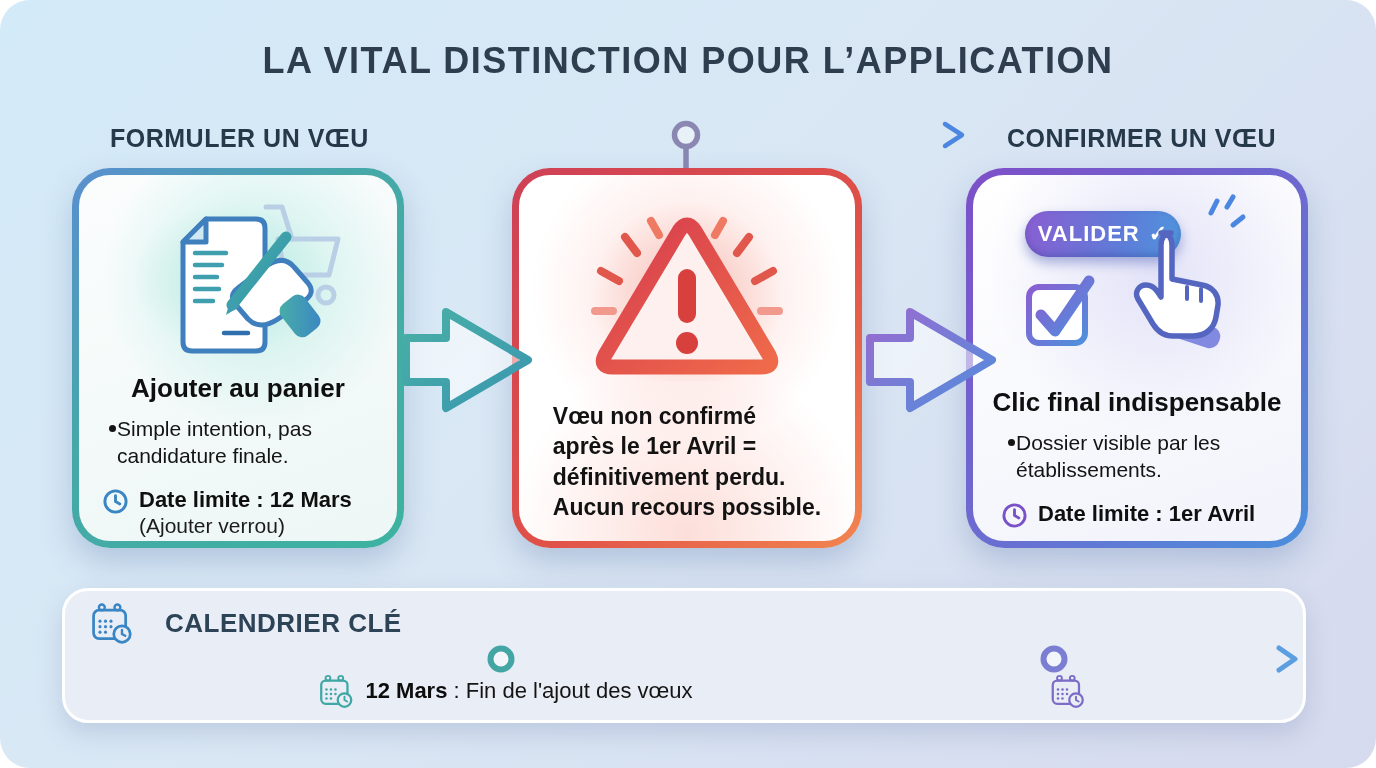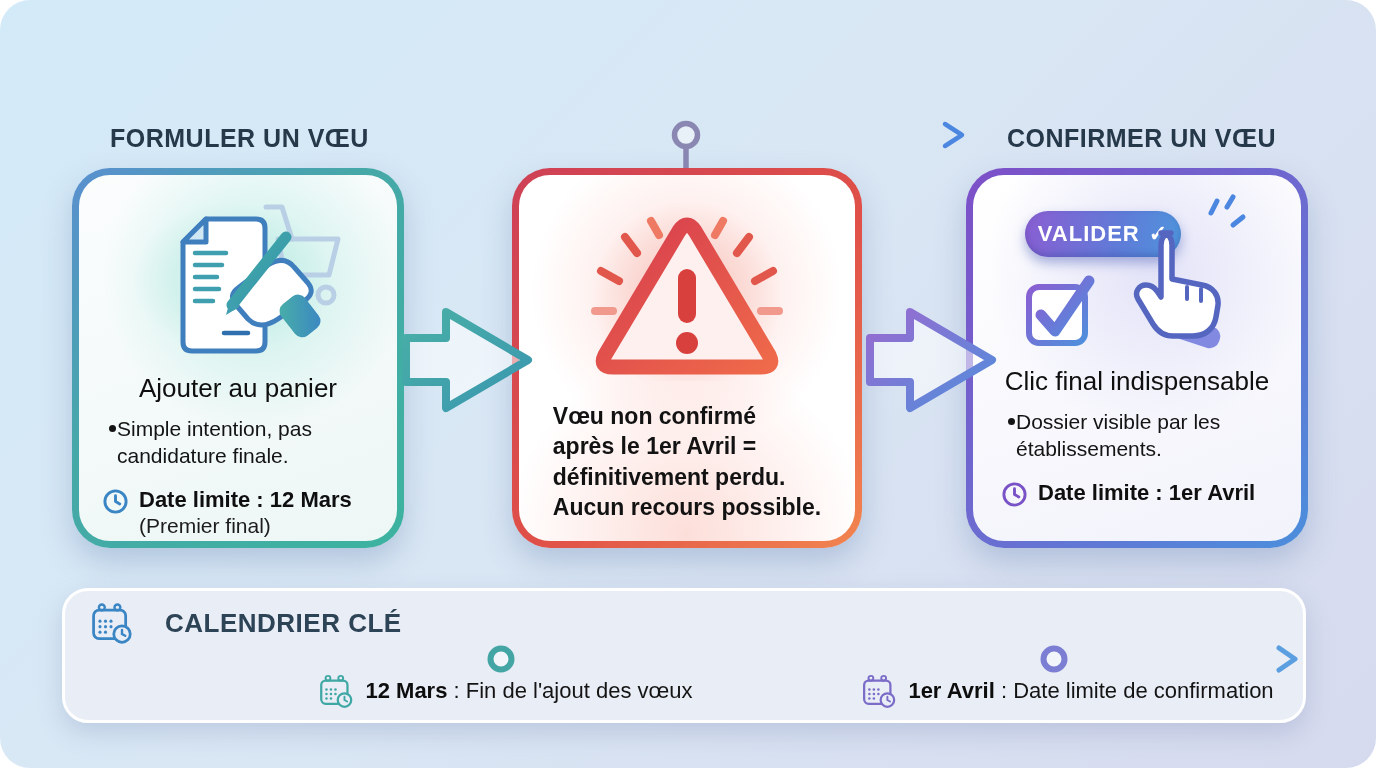--- a/index.html
+++ b/index.html
@@ -23,21 +23,21 @@
         box-shadow:0 14px 30px rgba(90,120,170,.30);box-sizing:border-box;}
   .card-inner{width:100%;height:100%;border-radius:31px;box-sizing:border-box;
         display:flex;flex-direction:column;align-items:center;}
   .card-formuler{left:72px;width:332px;background:linear-gradient(135deg,#5a8fd0 0%,#46a8a8 40%,#3db3a0 100%);}
   .card-formuler .card-inner{background:radial-gradient(circle at 55% 28%,rgba(120,220,205,.38) 0%,rgba(120,220,205,0) 48%),linear-gradient(160deg,#fbfdfd 0%,#edf7f5 100%);}
   .card-warning{left:512px;width:350px;background:linear-gradient(135deg,#ce4156 0%,#e05048 55%,#f2854f 100%);}
   .card-warning .card-inner{background:radial-gradient(circle at 50% 32%,rgba(250,180,170,.45) 0%,rgba(250,180,170,0) 52%),radial-gradient(circle at 50% 98%,rgba(250,190,180,.5) 0%,rgba(250,190,180,0) 45%),#ffffff;}
   .card-confirmer{left:966px;width:342px;background:linear-gradient(135deg,#7d4fc8 0%,#6d6ad0 50%,#4b8fdc 100%);}
   .card-confirmer .card-inner{background:radial-gradient(circle at 55% 25%,rgba(170,170,235,.30) 0%,rgba(170,170,235,0) 50%),linear-gradient(160deg,#ffffff 0%,#f2f3fb 100%);}
 
-  .card-heading{font-size:26px;font-weight:400;color:#0f0f0f;text-align:center;}
+  .card-heading{font-size:26px;font-weight:700;color:#0f0f0f;text-align:center;}
   .bullet-row{display:flex;gap:1px;margin-top:12px;width:258px;font-size:21px;color:#141414;line-height:1.28;}
   .bullet-dot{flex:0 0 auto;width:7px;height:7px;border-radius:50%;background:#141414;margin-top:9px;}
   .deadline-row{display:flex;gap:10px;margin-top:16px;width:272px;}
   .deadline-icon{flex:0 0 auto;margin-top:2px;}
   .deadline-bold{font-size:22px;font-weight:700;color:#0f0f0f;line-height:1.25;}
   .deadline-note{font-size:21px;color:#1c1c1c;line-height:1.25;}
   .warning-text{margin-top:20px;text-align:left;font-size:23px;font-weight:700;color:#121212;line-height:1.32;}
   .warning-text span{display:block;}
 
   
@@ -75,20 +75,21 @@
   .milestone.m1{left:440px;transform:translateX(-50%);}
   .milestone.m2{left:1002px;transform:translateX(-50%);}
   .milestone-text{font-size:22px;color:#141414;}
   .milestone-text b{font-weight:700;color:#0d0d0d;text-align:right;}
 </style>
 </head>
 <body>
 
 <div class="canvas">
 
+  <div class="title">LA VITAL DISTINCTION POUR L’APPLICATION</div>
 
   <div class="flow-label right">CONFIRMER UN VŒU</div>
   <div class="flow-label left">FORMULER UN VŒU</div>
 
   <svg class="topline-svg" width="580" height="60" viewBox="0 0 580 60">
     <defs>
       <linearGradient id="tl" x1="0" y1="0" x2="1" y2="0">
         <stop offset="0" stop-color="#47a9a1"></stop>
           <stop offset="0.45" stop-color="#8087b4"></stop>
         <stop offset="0.8" stop-color="#5b78d0"></stop>
@@ -153,21 +154,21 @@
         <span class="bullet-dot"></span>
         <span>Simple intention, pas candidature finale.</span>
       </div>
       <div class="deadline-row">
         <svg class="deadline-icon" width="27" height="27" viewBox="0 0 28 28">
           <circle cx="14" cy="14" r="11" fill="none" stroke="#3a85c4" stroke-width="3"></circle>
           <polyline points="14,8 14,14 18.5,16.5" fill="none" stroke="#3a85c4" stroke-width="3" stroke-linecap="round" stroke-linejoin="round"></polyline>
         </svg>
         <div>
           <div class="deadline-bold">Date limite : 12 Mars</div>
-          <div class="deadline-note">(Premier final)</div>
+          <div class="deadline-note">(Ajouter verrou)</div>
         </div>
       </div>
     </div>
   </div>
 
   <div class="card card-warning">
     <div class="card-inner">
       <svg class="warn-svg" width="240" height="184" viewBox="0 0 240 184">
         <defs>
           <linearGradient id="wg" x1="0" y1="0" x2="1" y2="1">
@@ -233,21 +234,21 @@
           <g transform="rotate(18 70 100)">
             <rect x="50" y="96" width="48" height="22" rx="10" fill="#8289e0"></rect>
           </g>
           <path d="M36 8 c7 0 11 5 11 12 v34 l30 6 c11 2 17 10 16 20 l-2 12 c-2 12 -11 19 -23 19 h-20 c-9 0 -15 -4 -20 -12 l-15 -25 c-4 -7 1 -14 8 -14 4 0 8 2 11 6 l4 6 v-52 c0 -7 4 -12 10 -12 z" fill="#ffffff" stroke="#5566c0" stroke-width="5.5" stroke-linejoin="round" stroke-linecap="round"></path>
           <g stroke="#5566c0" stroke-width="4" stroke-linecap="round">
             <line x1="62" y1="62" x2="62" y2="74"></line>
             <line x1="76" y1="64" x2="76" y2="76"></line>
           </g>
         </svg>
       </div>
-      <div class="card-heading" style="margin-top:3px">Clic final indispensable</div>
+      <div class="card-heading" style="margin-top:24px">Clic final indispensable</div>
       <div class="bullet-row">
         <span class="bullet-dot"></span>
         <span>Dossier visible par les établissements.</span>
       </div>
       <div class="deadline-row">
         <svg class="deadline-icon" width="27" height="27" viewBox="0 0 28 28">
           <circle cx="14" cy="14" r="11" fill="none" stroke="#7a52c7" stroke-width="3"></circle>
           <polyline points="14,8 14,14 18.5,16.5" fill="none" stroke="#7a52c7" stroke-width="3" stroke-linecap="round" stroke-linejoin="round"></polyline>
         </svg>
         <div class="deadline-bold">Date limite : 1er Avril</div>
@@ -344,17 +345,16 @@
             <circle cx="24" cy="22" r="1.7"></circle>
           <circle cx="12" cy="28" r="1.7"></circle>
             <circle cx="18" cy="28" r="1.7"></circle>
             <circle cx="24" cy="28" r="1.7"></circle>
           <circle cx="12" cy="34" r="1.7"></circle>
             <circle cx="18" cy="34" r="1.7"></circle>
         </g>
         <circle cx="36" cy="36" r="9" fill="#e9edf6" stroke="currentColor" stroke-width="3"></circle>
         <polyline points="36,31.5 36,36 39.5,38" fill="none" stroke="currentColor" stroke-width="2.6" stroke-linecap="round"></polyline>
       </svg>
-      <span class="milestone-text"><b>1er Avril</b><span> : Date limite de confirmation</span></span>
     </div>
   </div>
 
 </div>
 
 </body></html>

